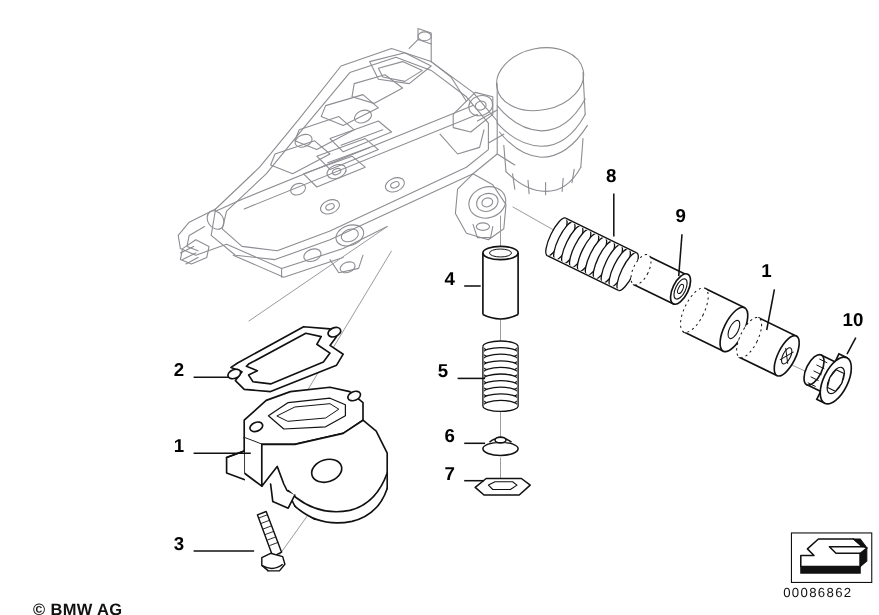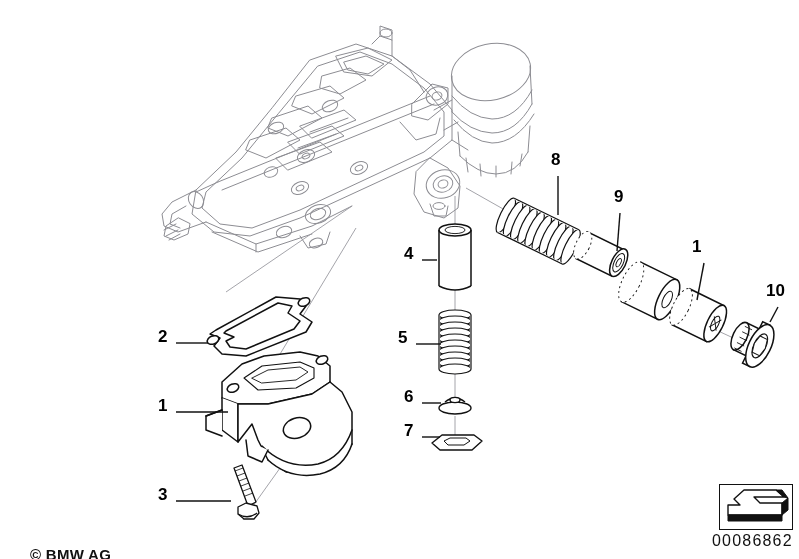--- a/index.html
+++ b/index.html
@@ -4,21 +4,21 @@
 <style>
   html,body{margin:0;padding:0;background:#ffffff;}
   body{width:799px;height:559px;position:relative;overflow:hidden;
        font-family:"Liberation Sans","DejaVu Sans",sans-serif;}
   #stage{position:absolute;left:0;top:0;width:799px;height:559px;background:#fff;}
   svg.layer{position:absolute;left:0;top:0;width:799px;height:559px;}
   .callout{position:absolute;font-weight:bold;font-size:17px;color:#000;
            line-height:1;letter-spacing:0px;user-select:none;}
   .copy{position:absolute;left:30px;top:514px;font-size:15px;font-weight:bold;
         color:#111;letter-spacing:0.3px;margin-top:32px;}
-  .partno{position:absolute;left:712px;top:532px;font-size:16px;color:#111;
+  .partno{position:absolute;left:712px;top:532px;font-size:12px;color:#111;
           letter-spacing:1.2px;}
   .arrowbox{position:absolute;left:719px;top:484px;width:72px;height:44px;
             border:1px solid #111;background:#fff;}
 </style>
 </head>
 <body>
 
 <div id="stage">
 
   <svg class="layer" viewBox="0 0 799 559">

